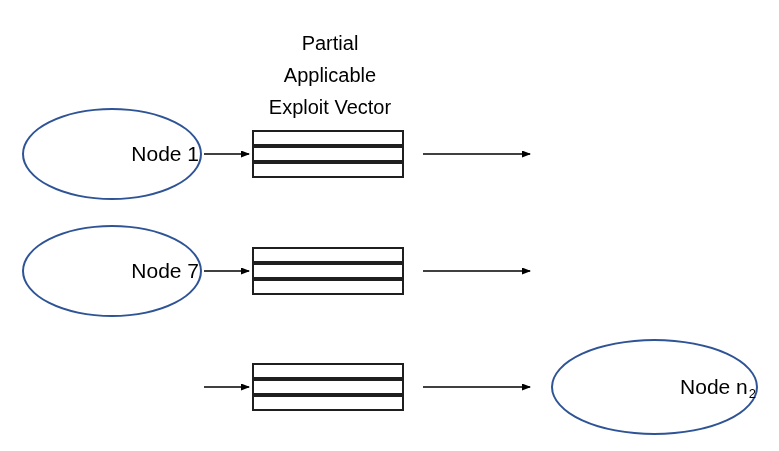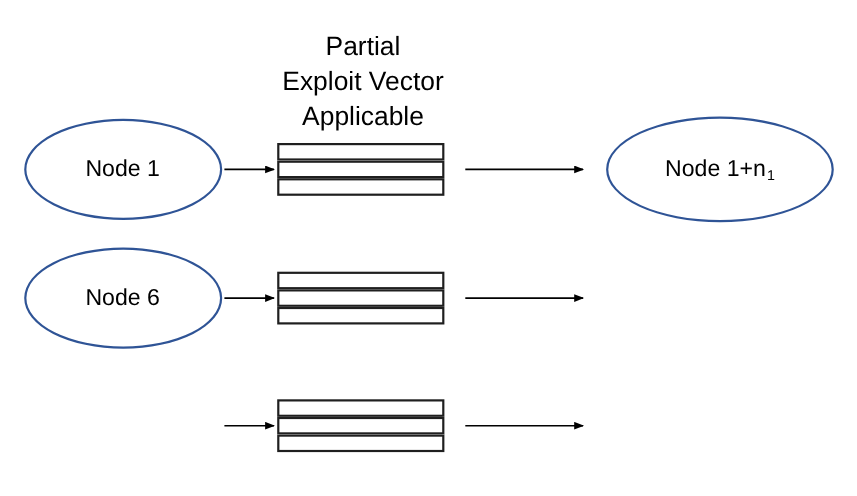--- a/index.html
+++ b/index.html
@@ -11,32 +11,32 @@
     font-family: "Liberation Sans", sans-serif;
     color: var(--text, #000000);
     overflow: hidden;
   }
   .title {
     position: absolute;
     left: 226px;
     top: 27px;
     width: 208px;
     text-align: center;
-    font-size: 24px;
+    font-size: 20px;
     line-height: 32px;
     color: var(--text, #000000);
   }
   .ellipse {
     position: absolute;
     border: 2px solid var(--ellipse-stroke, #2F5496);
     border-radius: 50%;
     background: #ffffff;
     display: flex;
     align-items: center;
-    justify-content: center;
+    justify-content: flex-end;
     font-size: 21px;
     box-sizing: border-box;
   }
   .ellipse.left  { left: 22px;  width: 180px; height: 92px; }
   .ellipse.right { left: 551px; width: 207px; height: 96px; }
   .sub {
     font-size: 13px;
     position: relative;
     top: 0.28em;
     margin-left: 1px;
@@ -64,50 +64,50 @@
   }
   #ah path { fill: var(--arrow, #000000); }
 </style>
 </head>
 <body>
 
 <div class="canvas">
 
   <div class="title">
     <div>Partial</div>
+    <div>Applicable</div>
     <div>Exploit Vector</div>
-    <div>Applicable</div>
   </div>
 
   <div class="ellipse left" style="top:108px">
     <span><span>Node 1</span><span class="sub"></span></span>
   </div>
   <div class="stack" style="top:130px">
       <div class="cell"></div>
       <div class="cell"></div>
       <div class="cell"></div>
     </div>
-  <div class="ellipse right" style="top:106px">
-    <span><span>Node 1+n</span><span class="sub">1</span></span>
-  </div>
 
   <div class="ellipse left" style="top:225px">
-    <span><span>Node 6</span><span class="sub"></span></span>
+    <span><span>Node 7</span><span class="sub"></span></span>
   </div>
   <div class="stack" style="top:247px">
       <div class="cell"></div>
       <div class="cell"></div>
       <div class="cell"></div>
     </div>
 
   <div class="stack" style="top:363px">
       <div class="cell"></div>
       <div class="cell"></div>
       <div class="cell"></div>
     </div>
+  <div class="ellipse right" style="top:339px">
+    <span><span>Node n</span><span class="sub">2</span></span>
+  </div>
 
   <svg class="arrows" viewBox="0 0 779 451" xmlns="http://www.w3.org/2000/svg">
     <defs>
       <marker id="ah" markerWidth="10" markerHeight="8" refX="8" refY="3.5" orient="auto" markerUnits="userSpaceOnUse">
         <path d="M0,0 L9,3.5 L0,7 Z"></path>
       </marker>
     </defs>
     <line x1="204" y1="154" x2="249" y2="154" marker-end="url(#ah)"></line>
     <line x1="423" y1="154" x2="530" y2="154" marker-end="url(#ah)"></line>
     <line x1="204" y1="271" x2="249" y2="271" marker-end="url(#ah)"></line>

